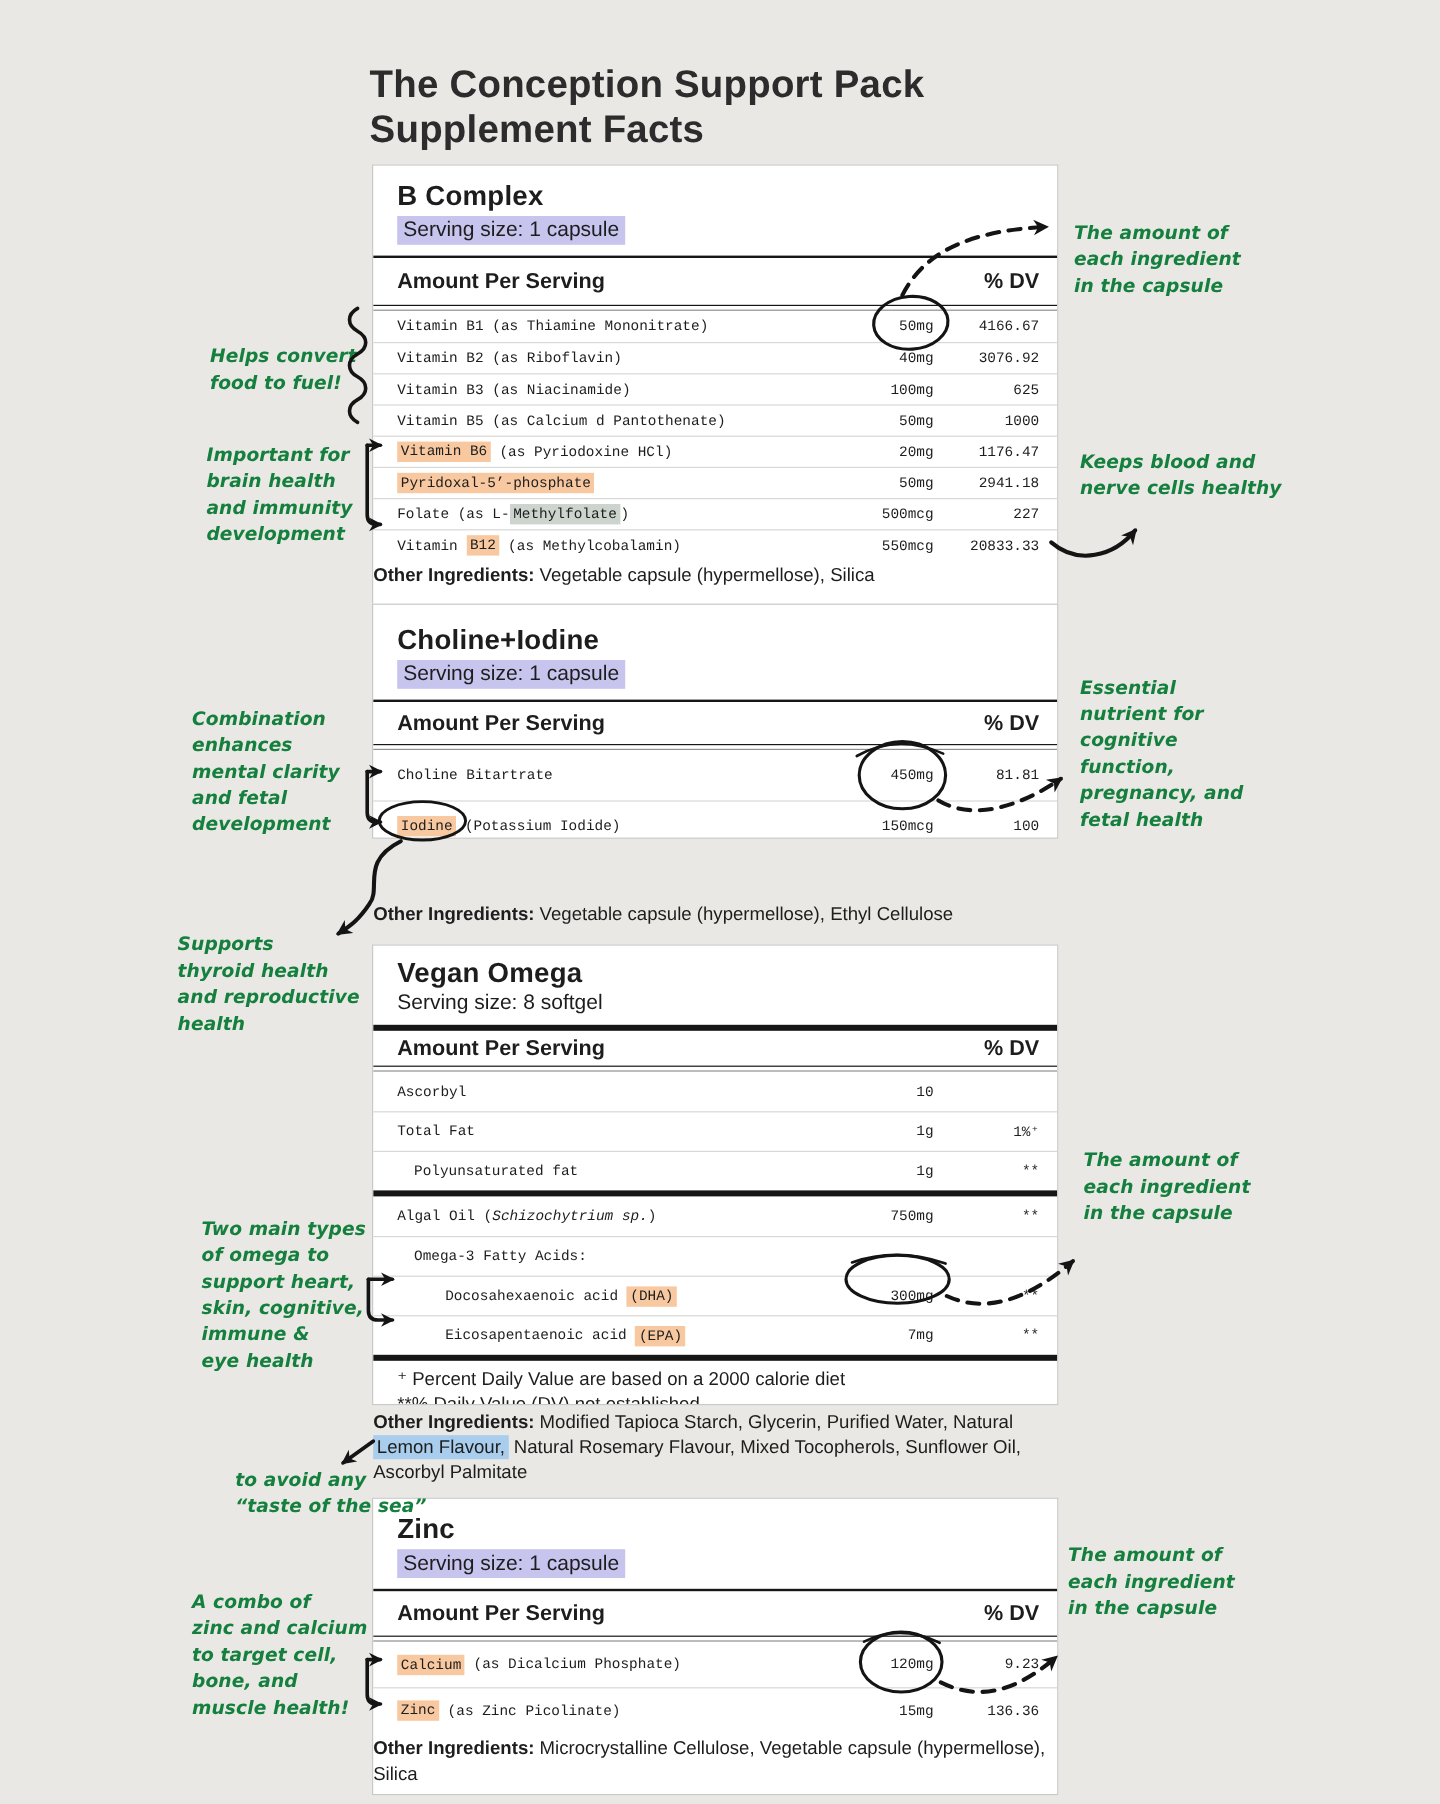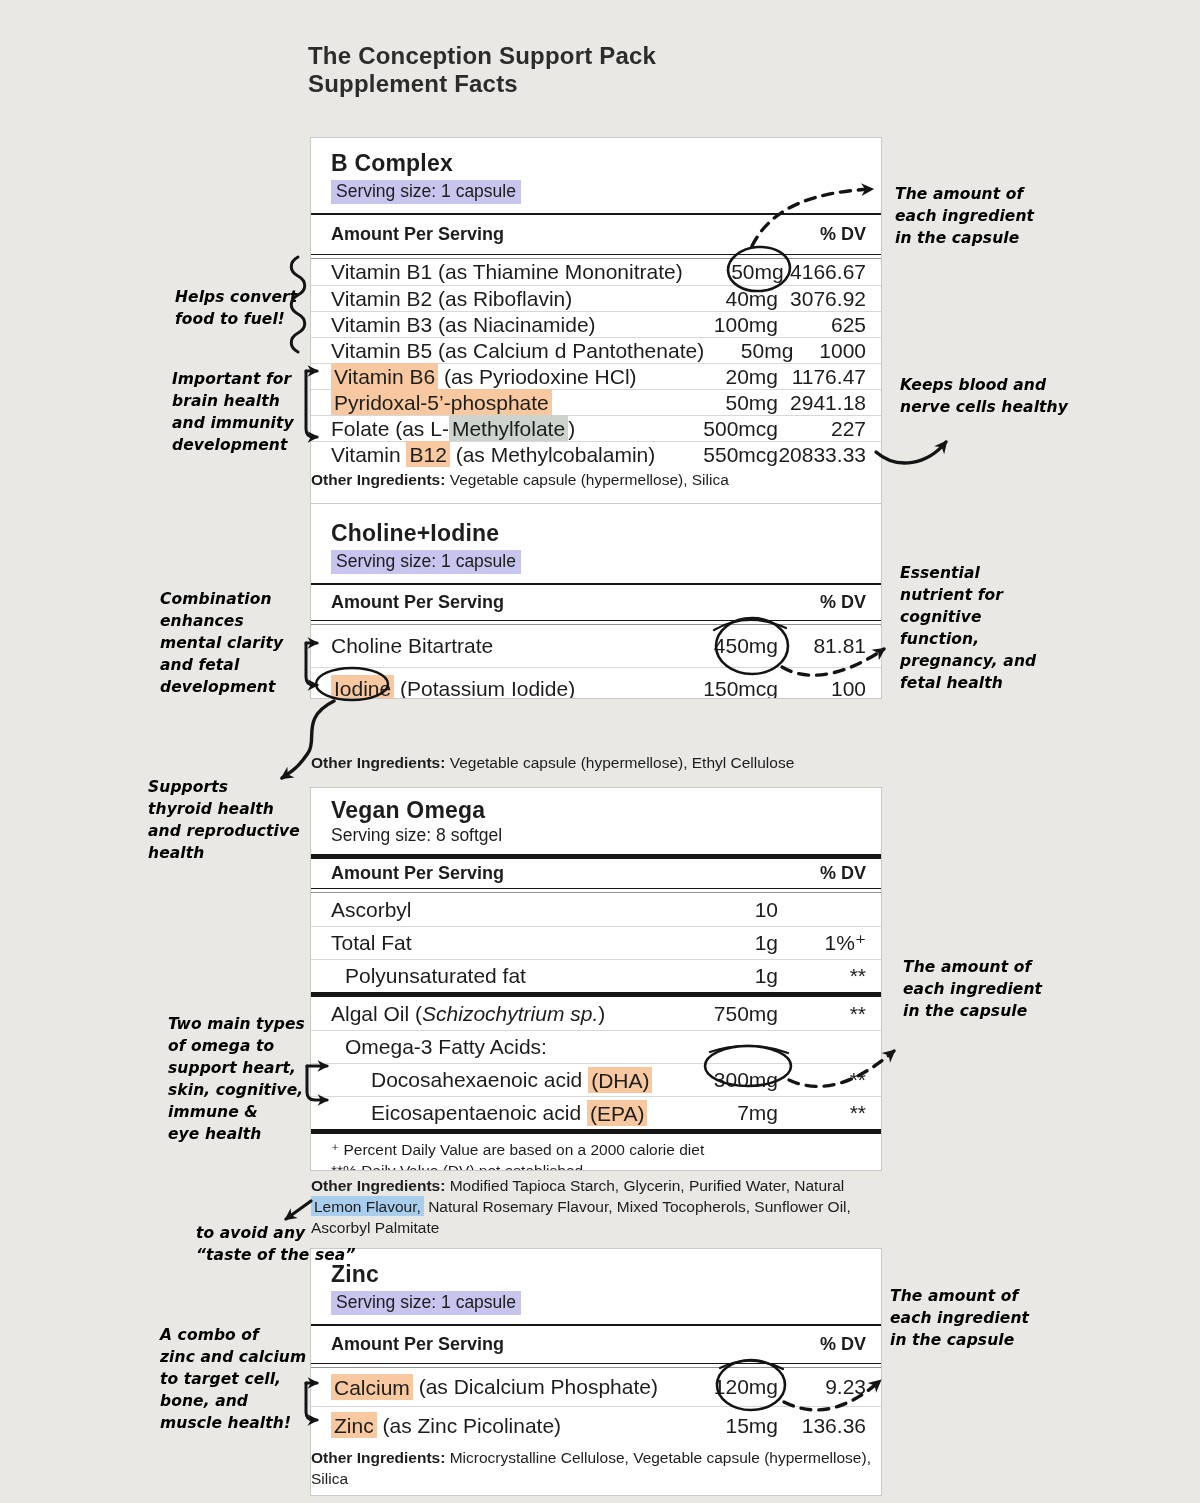--- a/index.html
+++ b/index.html
@@ -2,43 +2,43 @@
 <html><head>
 <meta charset="utf-8">
 <style>
   html,body { margin:0; padding:0; background:#e9e8e5; }
   .page {
     position:relative; width:1200px; height:1503px; background:#e9e8e5;
     font-family:"Liberation Sans","DejaVu Sans",sans-serif; color:#1d1d1d;
     overflow:hidden;
   }
   .title {
-    position:absolute; left:308px; top:42px;
-    font-size:24px; font-weight:700; line-height:1.15; color:#2c2c2c; letter-spacing:.2px;
+    position:absolute; left:308px; top:52px;
+    font-size:32px; font-weight:700; line-height:1.15; color:#2c2c2c; letter-spacing:.2px;
   }
   .panel {
     position:absolute; left:310px; width:572px; background:#ffffff;
     border:1px solid #c9c9c7; box-sizing:border-box; overflow:hidden;
   }
   .p-head { padding:12px 20px 9px 20px; }
   .p-name { font-size:23px; font-weight:600; letter-spacing:.2px; }
   .p-serv { display:inline-block; font-size:17.5px; font-weight:500; margin-top:3px; padding:1px 5px 2px 5px; }
   .sv-hl { background:#c7c4ee; }
   .aps {
     display:flex; justify-content:space-between; align-items:center;
     border-top:2px solid #161616; border-bottom:1px solid #161616;
     padding:0 15px 0 20px; font-weight:700; font-size:18px; box-sizing:border-box;
   }
   .panel-vo .aps { border-top:none; }
   .bar { height:5px; background:#161616; }
   .rows { border-top:1px solid #90908e; margin-top:3px; }
   .rows.nb { border-top:none; margin-top:0; }
   .row {
     display:flex; align-items:center; box-sizing:border-box;
-    border-top:1px solid #d8d8d6; padding:0 15px 0 20px; font-size:21px;
+    border-top:1px solid #d8d8d6; padding:0 15px 0 20px; font-size:12px;font-family:Liberation Mono, monospace;
   }
   .rows .row:first-child { border-top:none; }
   .nm { flex:1; white-space:nowrap; }
   .amt { width:108px; text-align:right; }
   .dv  { width:88px;  text-align:right; }
   .hl { padding:1.5px 3px; }
   .hl.o { background:#f8c9a0; }
   .hl.g { background:#ccd4cd; }
   .hl.b { background:#a9cdec; }
   .hl:empty { padding:0; background:none; }
@@ -51,21 +51,21 @@
   .panel-zn .aps { height:40px; } .panel-zn .row { height:38px; }
   .fnrow { border-top:1px solid #d8d8d6; padding:9px 15px 9px 20px; font-size:16px; }
   .fnblock { padding:6px 15px 8px 20px; font-size:15.5px; line-height:1.35; }
   .oi {
     position:absolute; left:311px; width:578px;
     font-size:15.5px; line-height:1.34; color:#1d1d1d;
   }
   .oi .lbl { font-weight:700; }
   .hw {
     position:absolute; font-family:"DejaVu Sans",sans-serif; font-style:italic; font-weight:700;
-    font-size:15.5px; line-height:1.42; color:#000000; white-space:pre-line; letter-spacing:.1px;
+    font-size:15.5px; line-height:1.42; color:#15803d; white-space:pre-line; letter-spacing:.1px;
   }
   .overlay { position:absolute; left:0; top:0; width:1200px; height:1503px; pointer-events:none; }
 </style>
 </head>
 <body>
 
 <div class="page">
 
   <div class="title">
     <div>The Conception Support Pack</div>

